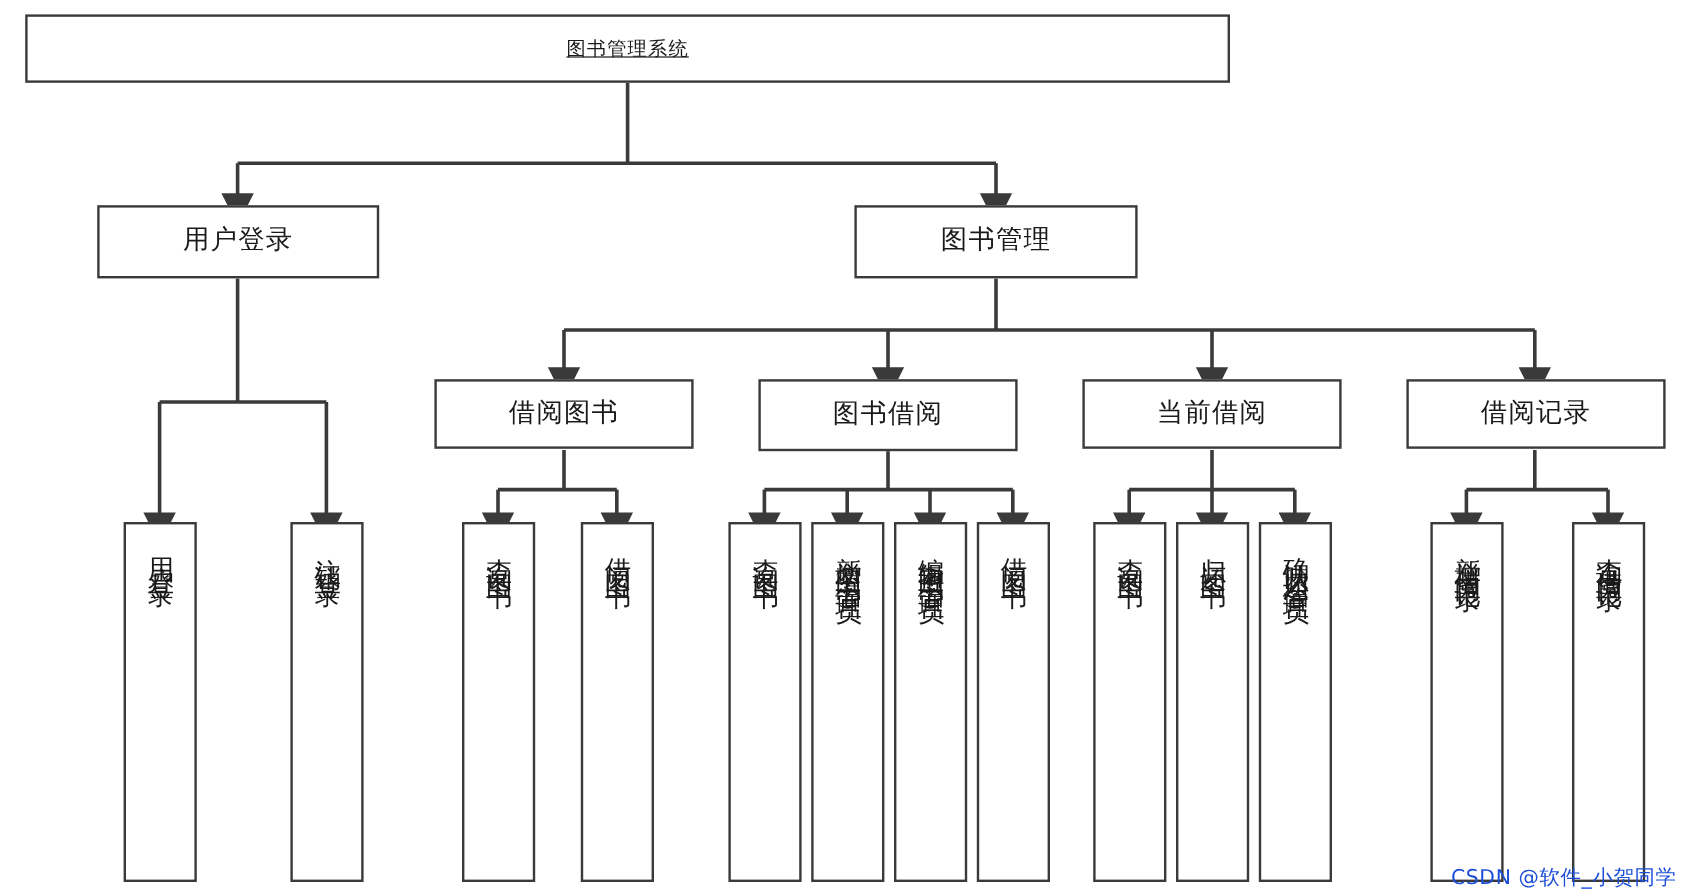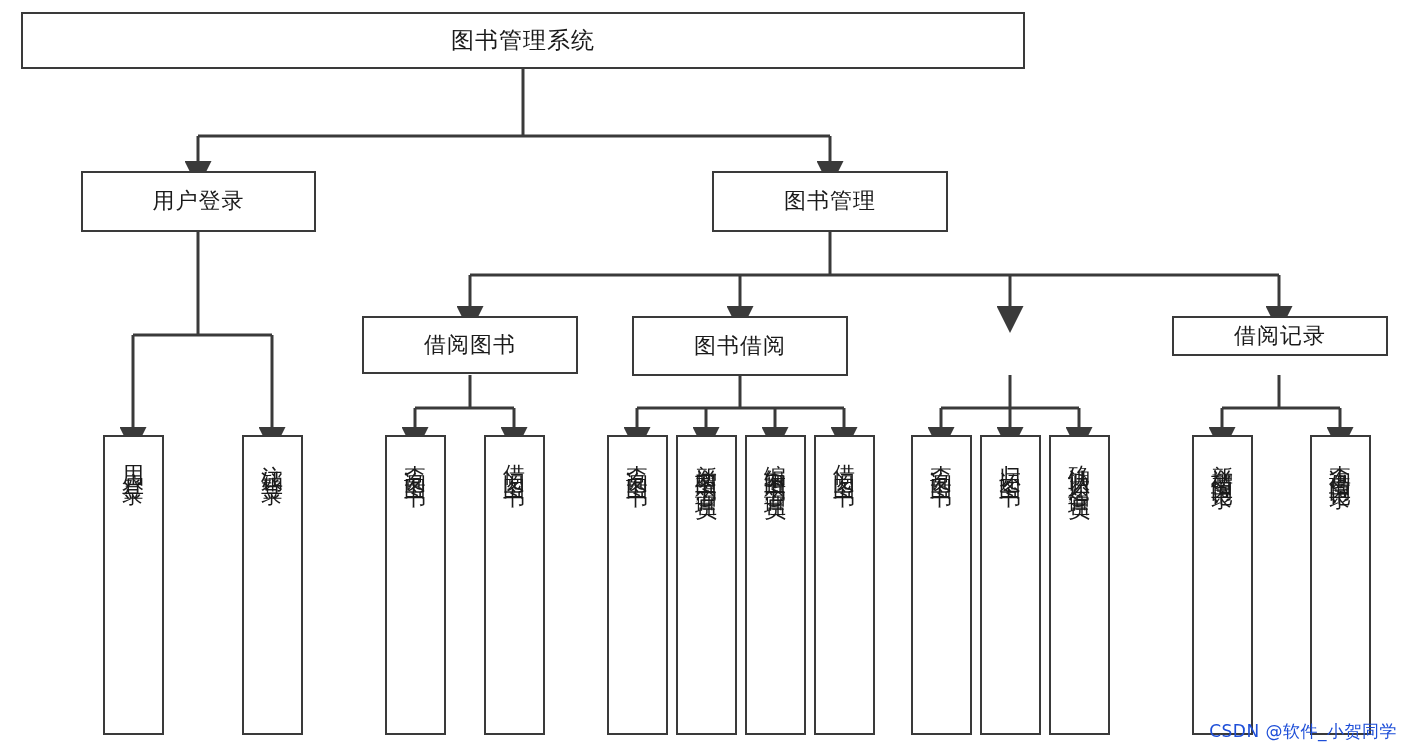--- a/index.html
+++ b/index.html
@@ -36,21 +36,22 @@
     color: #1a1a1a;
   }
   
   .node.h {
     font-size: 22px;
     letter-spacing: 1px;
     line-height: 1.1;
     text-align: center;
   }
   .node.root {
-    font-size: 23px;
+    font-size: 16px;
+    text-decoration: underline;
   }
   
   .node.v {
     align-items: flex-start;
     justify-content: center;
     padding-top: 10px;
   }
   .node.v .vlabel {
     writing-mode: vertical-rl;
     text-orientation: upright;
@@ -141,21 +142,24 @@
   <div class="node h" style="left:712px; top:171px; width:236px; height:61px;">
     <span>图书管理</span>
   </div>
 
   <div class="node h" style="left:362px; top:316px; width:216px; height:58px;">
     <span>借阅图书</span>
   </div>
   <div class="node h" style="left:632px; top:316px; width:216px; height:60px;">
     <span>图书借阅</span>
   </div>
-  <div class="node h" style="left:1172px; top:316px; width:216px; height:40px;">
+  <div class="node h" style="left:902px; top:316px; width:216px; height:58px;">
+    <span>当前借阅</span>
+  </div>
+  <div class="node h" style="left:1172px; top:316px; width:216px; height:58px;">
     <span>借阅记录</span>
   </div>
 
   <div class="node v" style="left:103px; top:435px; width:61px; height:300px;">
     <span class="vlabel">用户登录</span>
   </div>
   <div class="node v" style="left:242px; top:435px; width:61px; height:300px;">
     <span class="vlabel">注销登录</span>
   </div>
 

